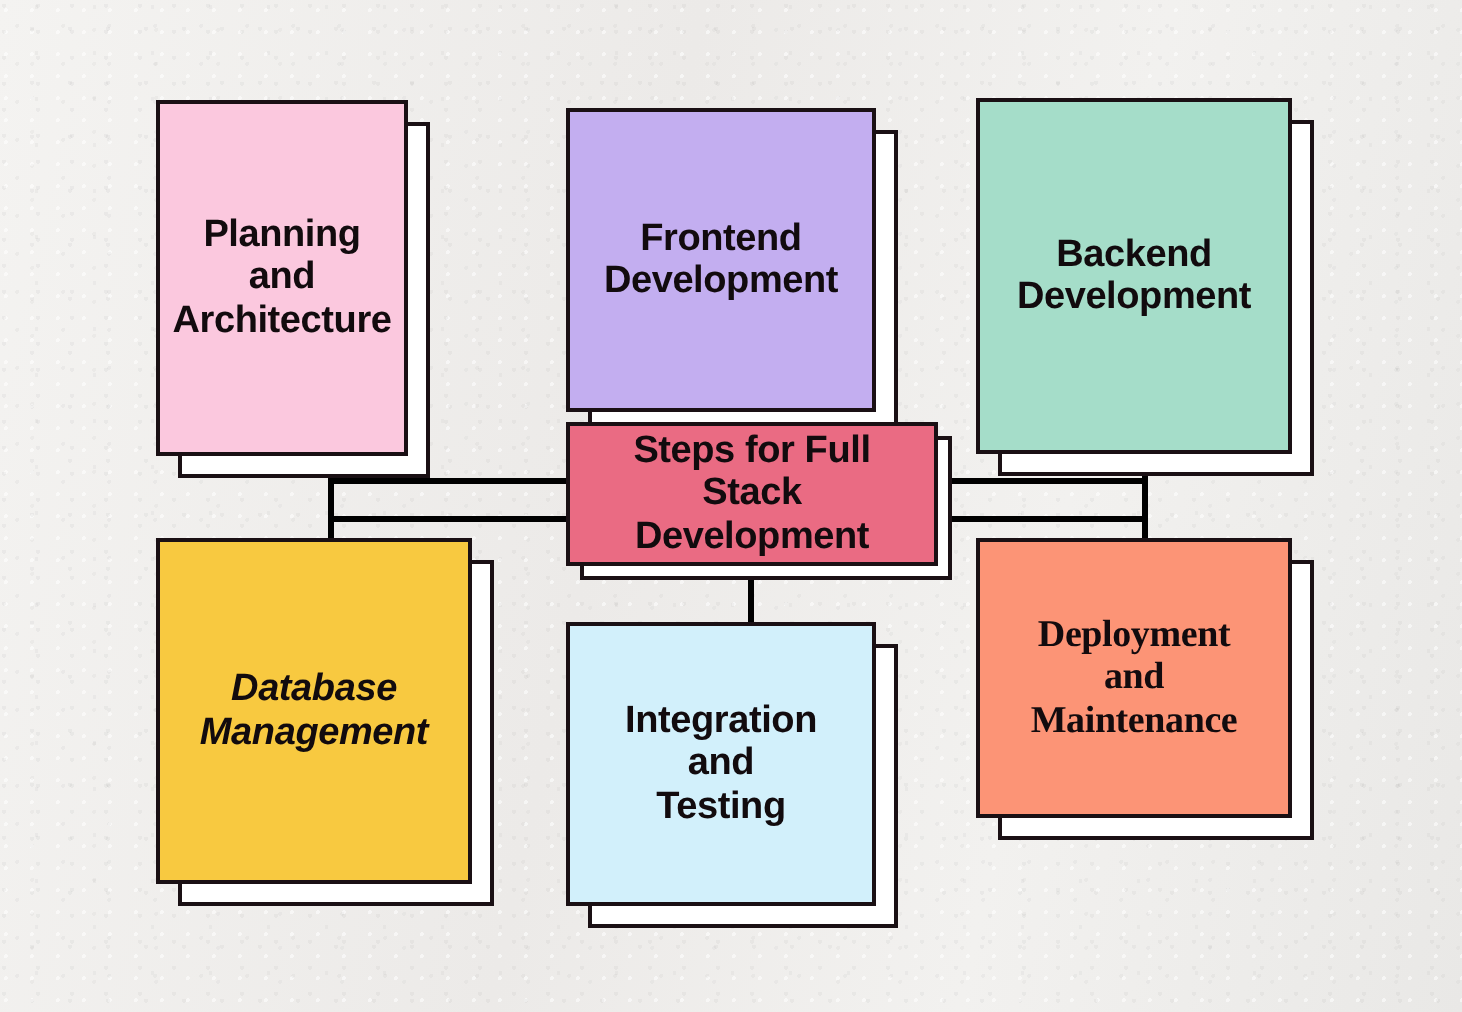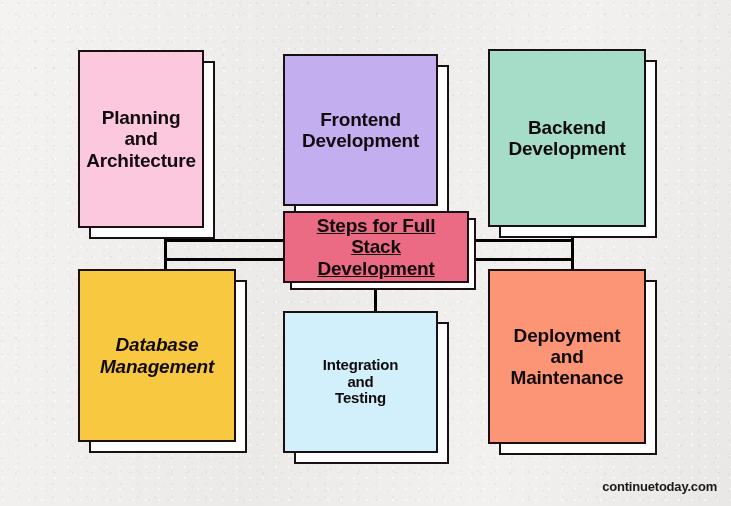--- a/index.html
+++ b/index.html
@@ -85,29 +85,29 @@
     white-space: pre-line;
   }
 
   
   #node-planning   { left: 78px;  top: 50px;  width: 126px; height: 178px; }
   #node-frontend   { left: 283px; top: 40px;  width: 155px; height: 152px; margin-top: 14px; }
   #node-backend    { left: 488px; top: 49px;  width: 158px; height: 178px; padding-left: 45px; }
   #node-center     { left: 283px; top: 211px; width: 186px; height: 72px;  z-index: 5; }
   #node-database   { left: 78px;  top: 269px; width: 158px; height: 173px; font-style: italic; }
   #node-integration{ left: 283px; top: 311px; width: 155px; height: 142px; }
-  #node-deployment { left: 488px; top: 269px; width: 158px; height: 175px; }
+  #node-deployment { left: 488px; top: 269px; width: 158px; height: 140px; font-family: Liberation Serif, serif; }
 
   #node-planning    .label,
   #node-backend     .label,
   #node-database    .label,
   #node-deployment  .label { font-size: 19px; }
   #node-frontend    .label { font-size: 19px; }
-  #node-integration .label { font-size: 15px; }
-  #node-center      .label { font-size: 19px; text-decoration: underline; }
+  #node-integration .label { font-size: 19px; }
+  #node-center      .label { font-size: 19px; }
 
   #node-center .shadow { left: 7px; top: 7px; }
 
   
   #watermark {
     position: absolute;
     right: 14px;
     bottom: 12px;
     font-size: 13px;
     font-weight: bold;
@@ -191,15 +191,14 @@
 
   <div class="node" id="node-deployment">
     <div class="shadow"></div>
     <div class="face" style="background:#fc9476;">
       <span class="label">Deployment
 and
 Maintenance</span>
     </div>
   </div>
 
-  <div id="watermark">continuetoday.com</div>
 
 </div>
 
 </body></html>

